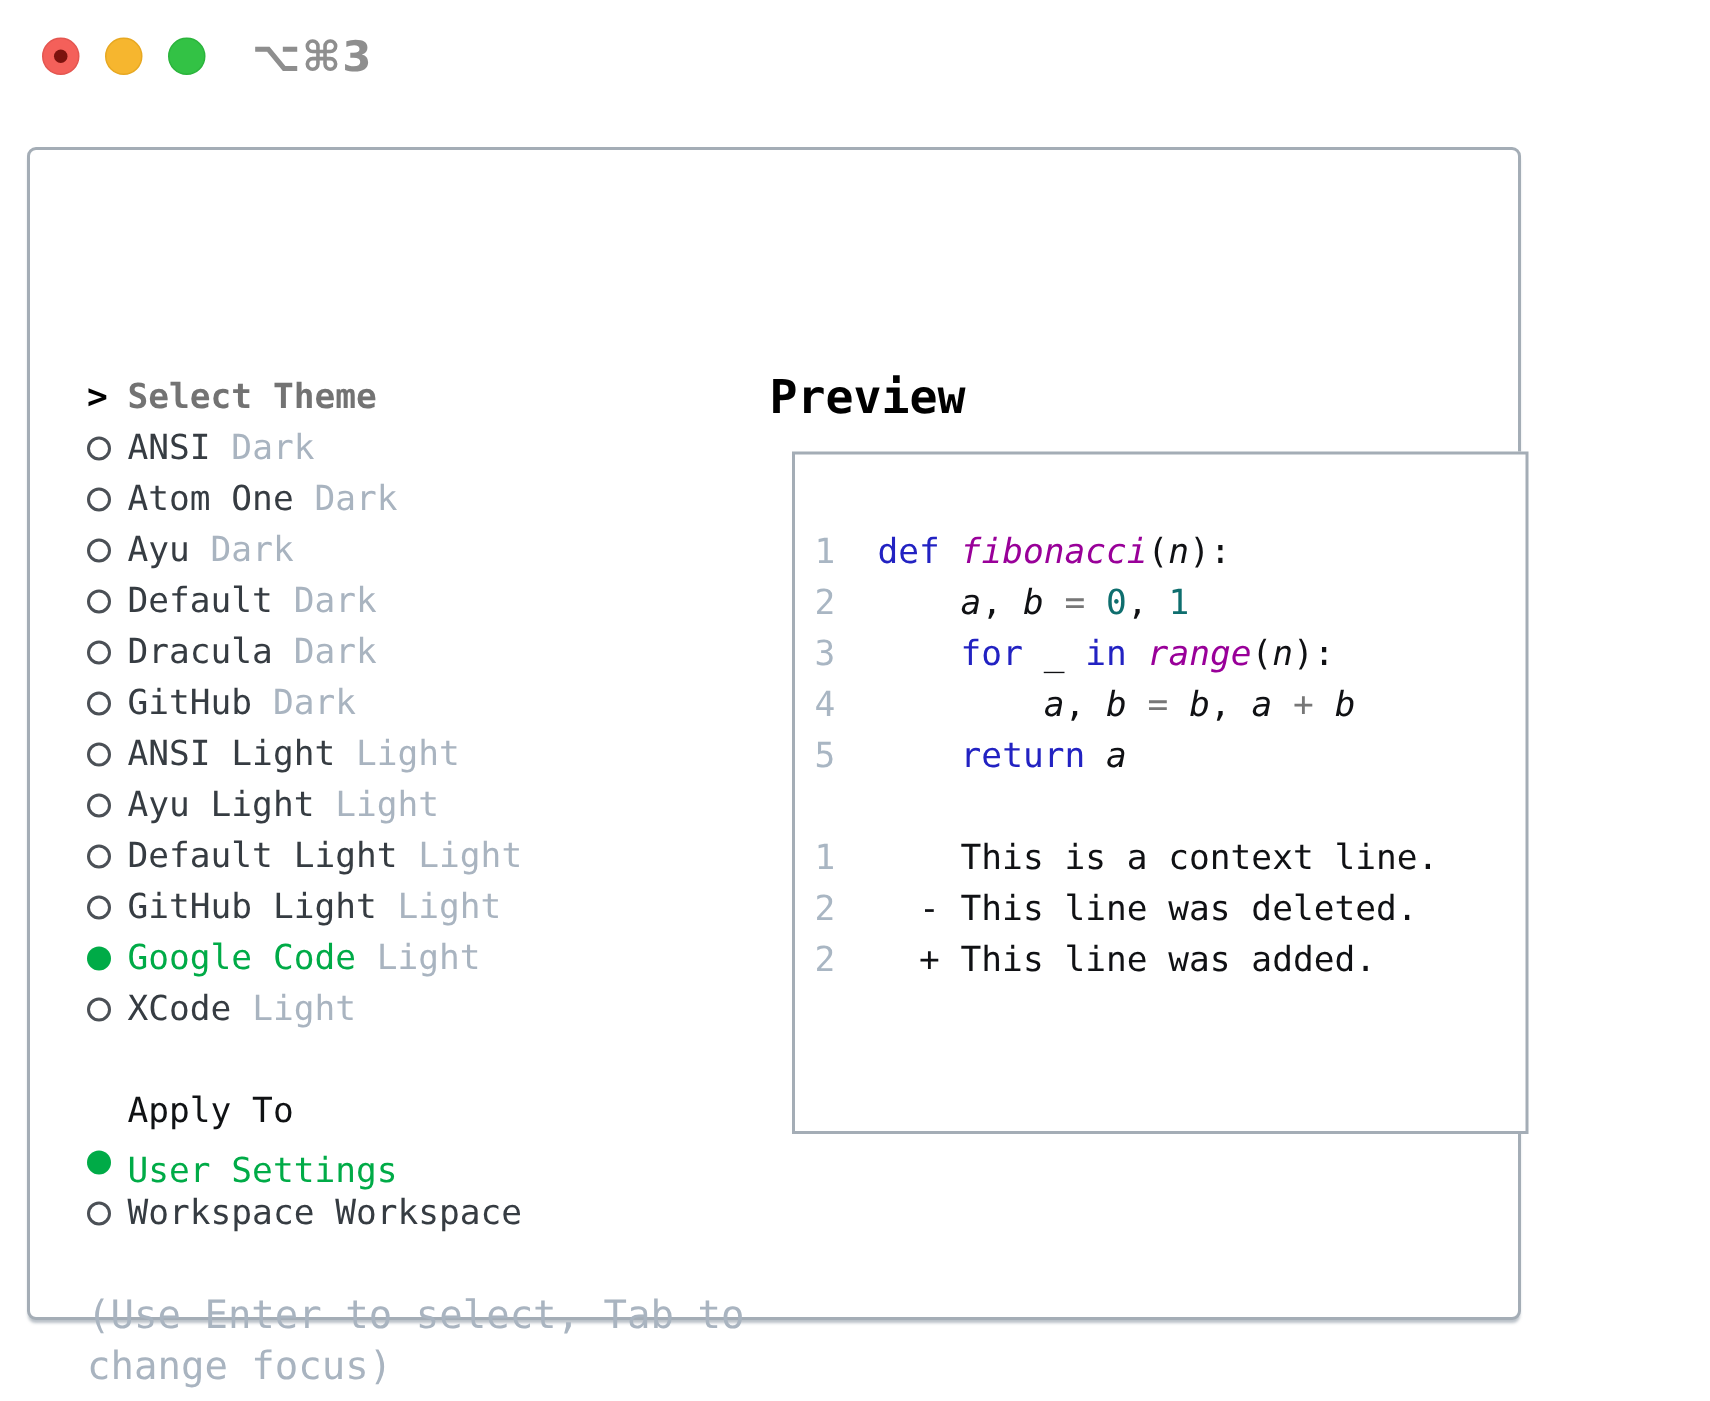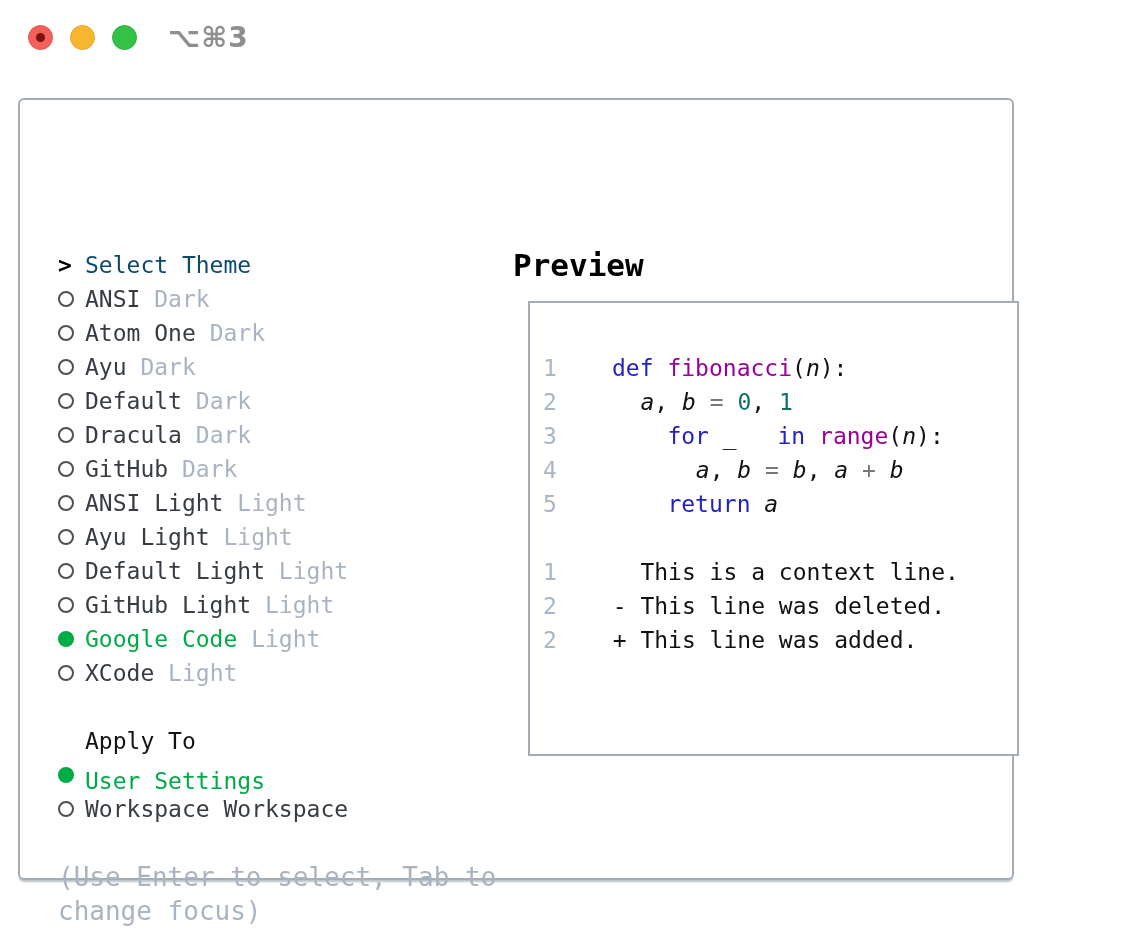--- a/index.html
+++ b/index.html
@@ -23,41 +23,41 @@
   .main-box{position:absolute;left:18px;top:98px;width:992px;height:778px;
             background:#fff;border:2px solid #a4adb6;border-radius:6px;
             box-shadow:0 3px 2px -1px rgba(130,142,155,.55);}
   
   .left-panel{position:absolute;left:38px;top:148px;}
   .row{height:34px;display:flex;align-items:center;font-size:23px;}
   .row .marker{width:27px;display:flex;align-items:center;flex:none;}
   .cursor{font-weight:bold;color:#000;}
   .circle{width:12px;height:12px;border:2px solid #4b5056;border-radius:50%;}
   .dot-sel{width:16px;height:16px;background:var(--selected_green,#00ab47);border-radius:50%;}
-  .panel-title{font-weight:normal;color:#0c4a6e;}
+  .panel-title{font-weight:bold;color:#737373;}
   .theme-name{color:#363c42;white-space:pre;}
   .theme-variant{color:var(--muted,#a9b4c0);white-space:pre;}
   .theme-row.selected .theme-name{color:var(--selected_green,#00ab47);}
   .apply-title{color:#101214;}
   .apply-label{color:#363c42;white-space:pre;}
   .apply-row.selected .apply-label{color:var(--selected_green,#00ab47);margin-top:12px;}
   .spacer{height:34px;}
   .help{position:absolute;left:38px;top:760px;font-size:26px;line-height:34px;
         color:var(--muted,#a9b4c0);white-space:pre;}
   
   .preview-title{position:absolute;left:493px;top:148px;height:34px;display:flex;
                  align-items:center;font-size:31px;font-weight:bold;color:#000;}
   .preview-box{position:absolute;left:508px;top:201px;width:474px;height:403px;
                border:2px solid #a4adb6;background:#fff;
                padding:48px 0 0 13px;box-sizing:content-box;overflow:hidden;}
   .pline{height:34px;display:flex;align-items:center;font-size:23px;}
   .pline .ln{width:14px;flex:none;color:#a9b6c3;margin-right:28px;}
   .pline .src{white-space:pre;color:#101114;}
-  .tok-kw{color:var(--keyword_blue,#2222c2);margin-left:27px;}
-  .tok-fn{color:var(--function_purple,#990099);}
+  .tok-kw{color:var(--keyword_blue,#2222c2);}
+  .tok-fn{color:var(--function_purple,#990099);font-style:italic;}
   .tok-lit{color:var(--literal_teal,#0e6e6e);}
   .tok-op{color:var(--operator_gray,#777777);}
   .tok-var{color:#101114;font-style:italic;}
   .tok-pln{color:#101114;}
   .diff-ctx{color:#888b8e;}
   .diff-del{color:var(--diff_red,#cc3322);}
   .diff-add{color:var(--diff_green,#00c214);}
 </style>
 </head>
 <body>

